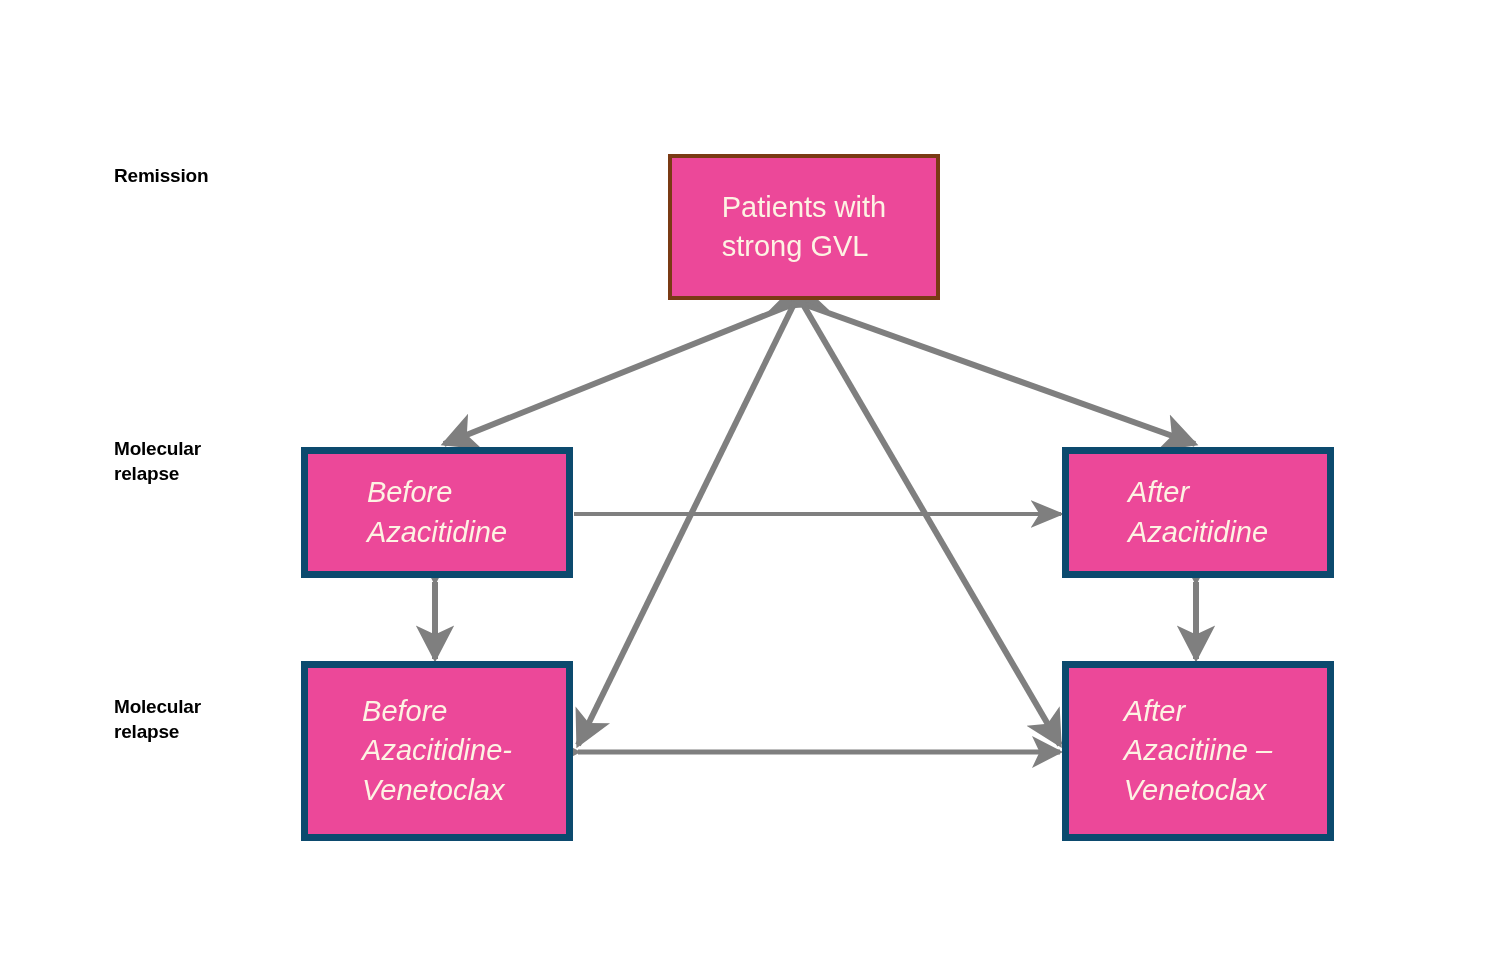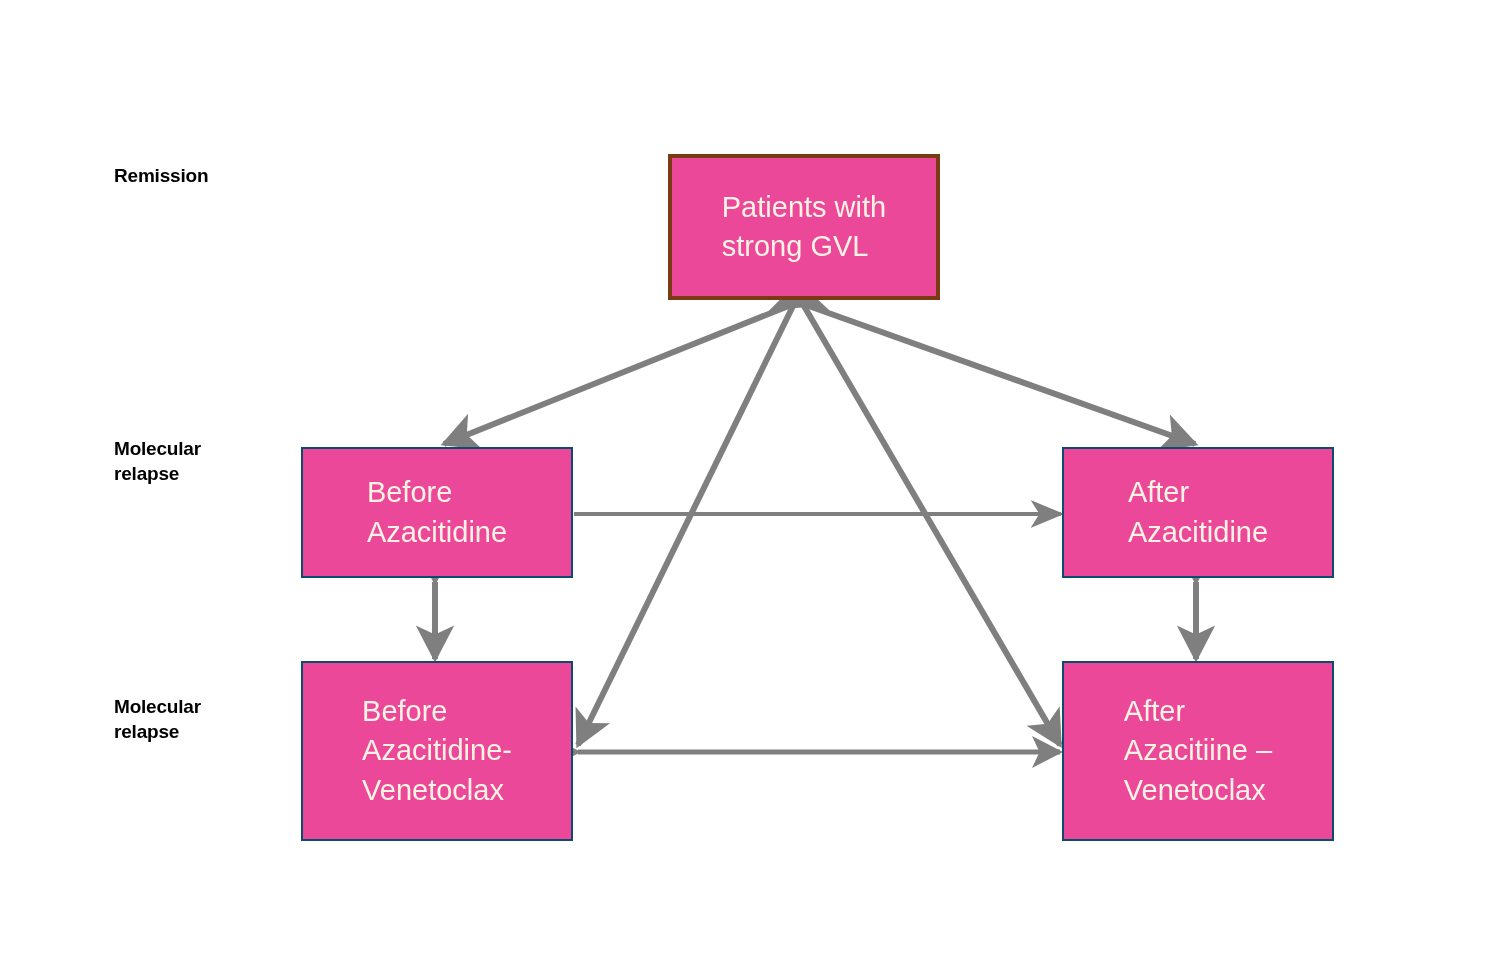--- a/index.html
+++ b/index.html
@@ -46,21 +46,22 @@
     text-align: left;
     font-size: 29px;
     line-height: 1.36;
     white-space: pre-line;
     z-index: 2;
   }
   .node.outlined {
     border: 4px solid #7A3A14;
   }
   .node.thin-edge {
-    border: 2px solid #0c4a6e;
+    border: 7px solid #0c4a6e;
+    font-style: italic;
   }
   .node-text {
     display: block;
     padding: 0 6px;
   }
 </style>
 </head>
 <body>
 
 <div id="canvas">

